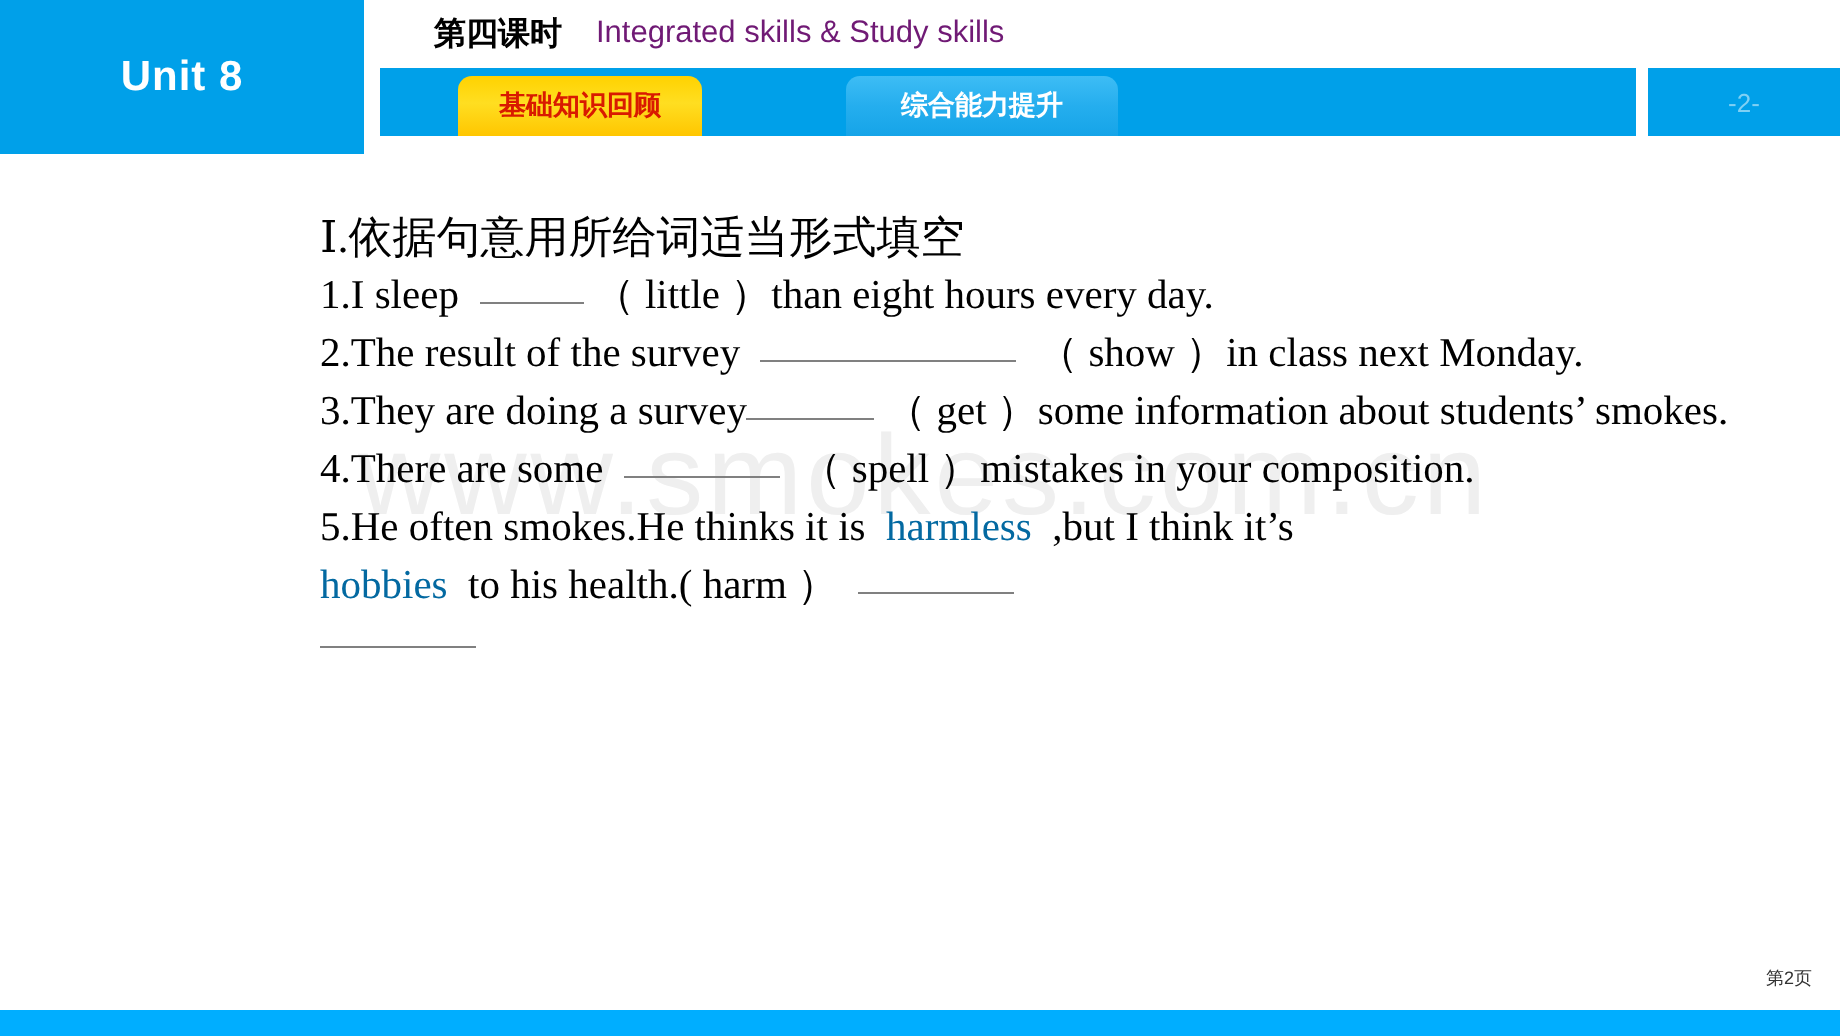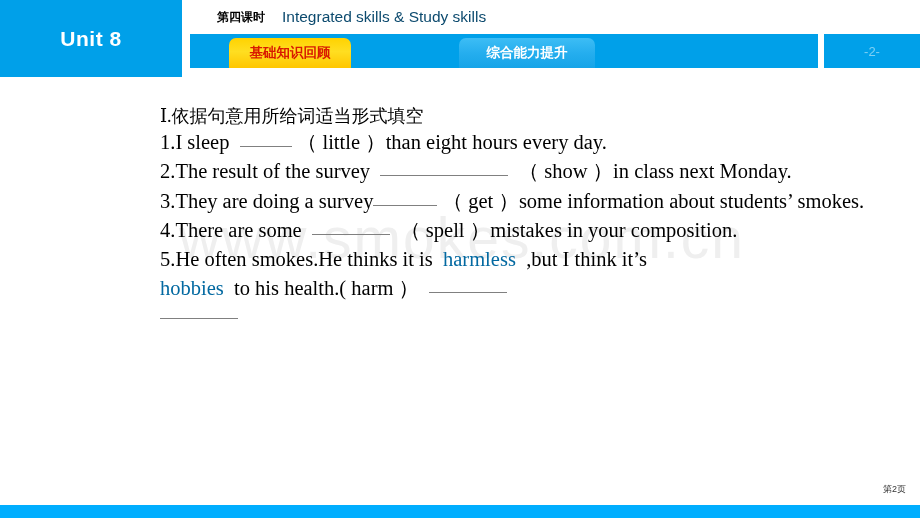--- a/index.html
+++ b/index.html
@@ -57,31 +57,31 @@
     left: 190px;
     top: 0px;
     width: 730px;
     height: 34px;
     background: #ffffff;
     display: flex;
     align-items: center;
   }
   .title-cn {
     font-family: "Liberation Sans", "DejaVu Sans", sans-serif;
-    font-size: 12px;
+    font-size: 16px;
     font-weight: bold;
     color: #000000;
     margin-left: 27px;
     letter-spacing: 0px;
   }
   .title-en {
     font-family: "Liberation Sans", "DejaVu Sans", sans-serif;
     font-size: 15.5px;
     font-weight: normal;
-    color: #0c4a6e;
+    color: #701a75;
     margin-left: 17px;
   }
 
   
   .tabbar {
     position: absolute;
     left: 190px;
     top: 34px;
     width: 628px;
     height: 34px;
@@ -104,21 +104,20 @@
     left: 39px;
     width: 122px;
     background: linear-gradient(to bottom, #FFD200 0%, #FFDE21 45%, #FFC600 100%);
     color: #D91A00;
   }
   .tab-2 {
     left: 233px;
     width: 136px;
     background: linear-gradient(to bottom, #3DBDF5 0%, #25AEEE 50%, #16A4E8 100%);
     color: #ffffff;
-    margin-left: 36px;
   }
 
   .page-num-block {
     position: absolute;
     left: 824px;
     top: 34px;
     width: 96px;
     height: 34px;
     background: #00A0E9;
     display: flex;
@@ -152,21 +151,21 @@
   .content {
     position: absolute;
     left: 0;
     top: 104px;
     width: 920px;
     z-index: 2;
   }
 
   .q-heading {
     margin-left: 160px;
-    font-size: 18px;
+    font-size: 22px;
     color: #000000;
     line-height: 1.35;
     white-space: nowrap;
   }
 
   .q-line {
     margin-left: 160px;
     font-size: 20.5px;
     color: #000000;
     line-height: 1.42;

